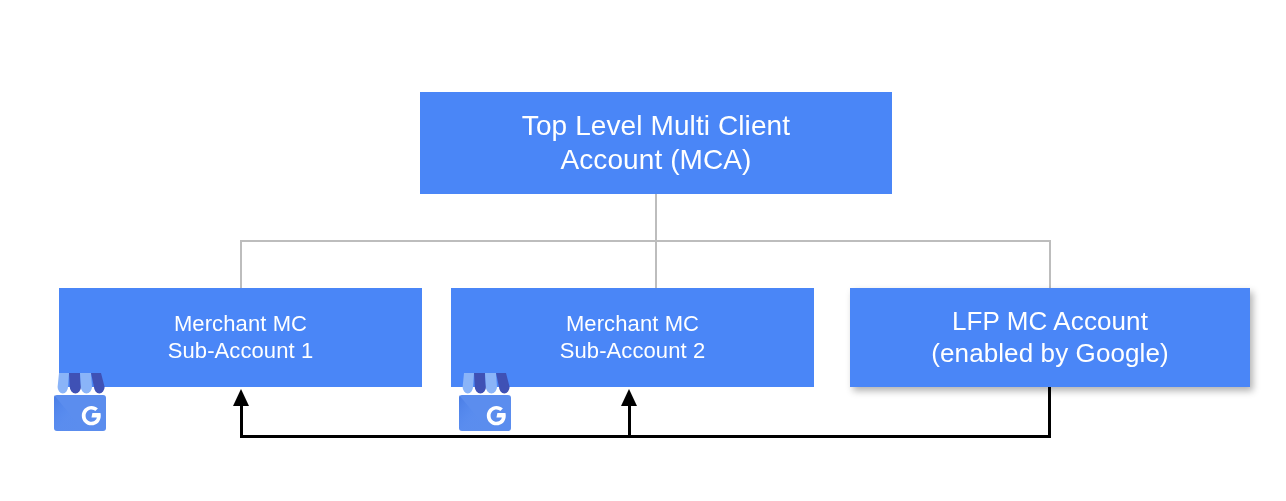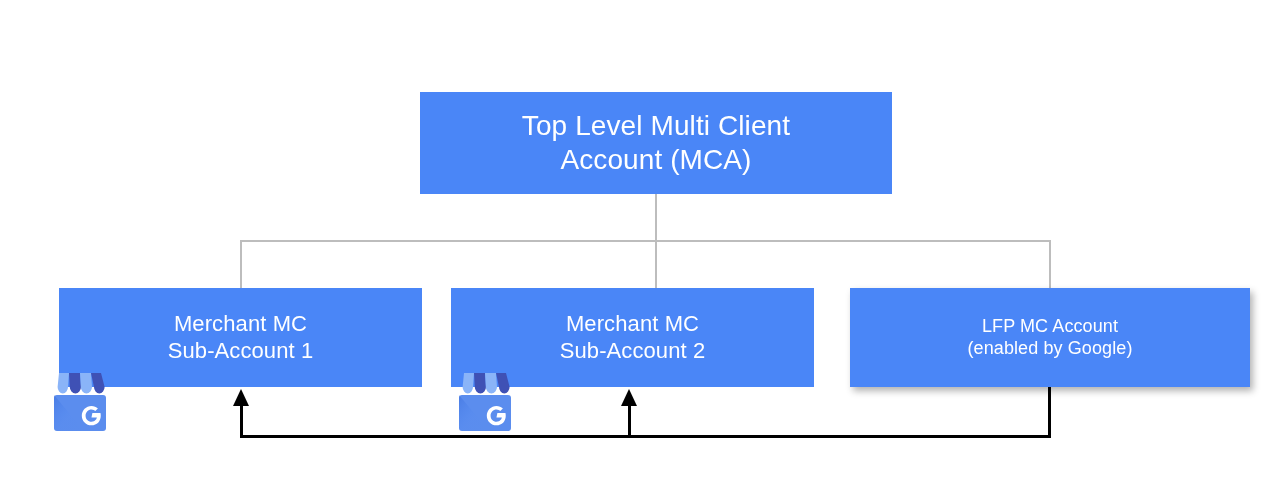--- a/index.html
+++ b/index.html
@@ -37,21 +37,21 @@
     font-size:22px;
   }
   #node-sub2{
     left:447px;top:288px;width:363px;height:99px;
     background:#4a86f7;
     font-size:22px;
   }
   #node-lfp{
     left:846px;top:288px;width:400px;height:99px;
     background:#4a86f7;
-    font-size:18px;
+    font-size:26px;
     box-shadow:3px 4px 7px rgba(0,0,0,0.30);
   }
 
   
   .conn{position:absolute;background:#bdbdbd;}
   #conn-mca-stem{left:651px;top:194px;width:2px;height:48px;}
   #conn-hbar{left:236px;top:240px;width:811px;height:2px;}
   #conn-drop-left{left:236px;top:240px;width:2px;height:48px;}
   #conn-drop-mid{left:651px;top:240px;width:2px;height:48px;}
   #conn-drop-right{left:1045px;top:240px;width:2px;height:48px;}

